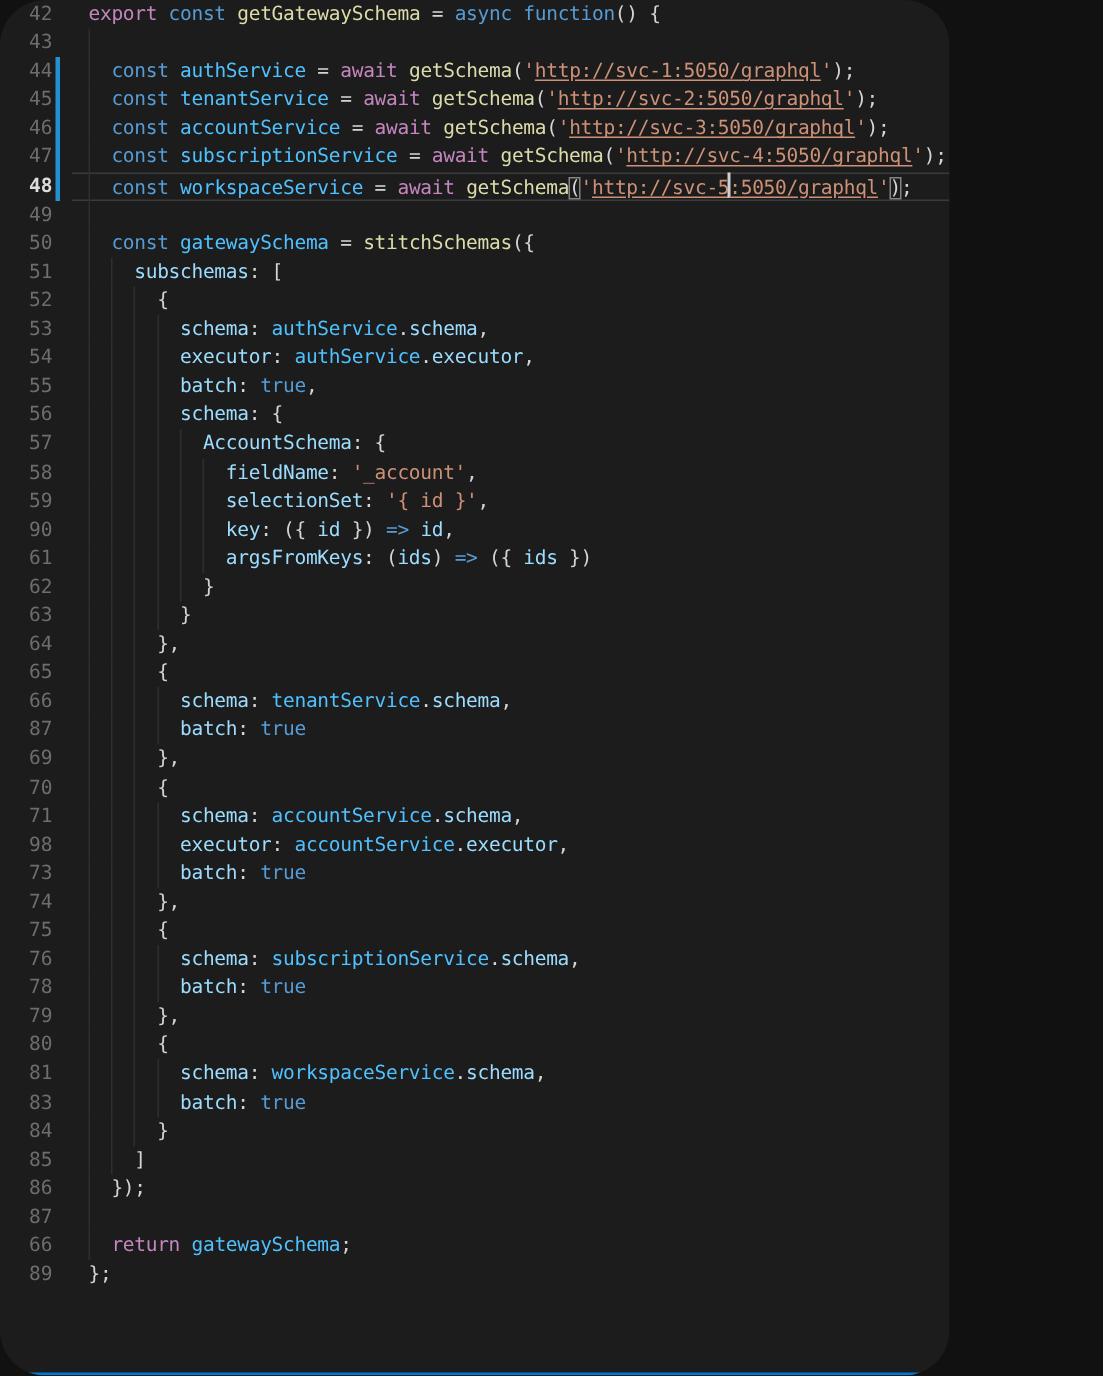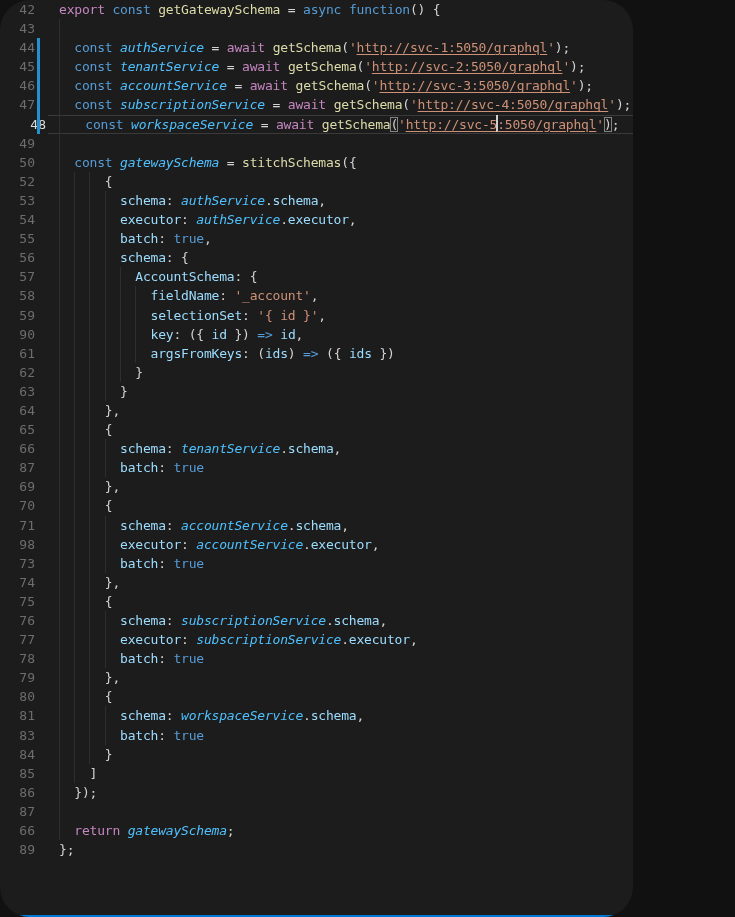--- a/index.html
+++ b/index.html
@@ -12,32 +12,32 @@
     line-height:19.104px;
     background:var(--c-background,#1c1c1c);
     border-radius:30px;
   }
   .row{display:flex;height:19.104px;position:relative;}
   .num{
     flex:none;width:35px;text-align:right;
     color:var(--c-line_number);
     user-select:none;
   }
-  .row.current .num{color:var(--c-line_number_active);font-weight:normal;padding-left:11px;}
+  .row.current .num{color:var(--c-line_number_active);font-weight:bold;}
   .code{
     flex:1;padding-left:24px;white-space:pre;
     letter-spacing:-0.2px;
     color:var(--c-punctuation);
     position:relative;z-index:2;
   }
   .guide{position:absolute;top:0;bottom:0;width:1px;background:var(--c-indent_guide);z-index:1;}
   .kw{color:var(--c-keyword_control);}
   .kw2{color:var(--c-keyword);}
   .fn{color:var(--c-function);}
-  .vr{color:var(--c-variable);font-style:italic;}
+  .vr{color:var(--c-variable);}
   .pr{color:var(--c-property);}
   .st{color:var(--c-string);}
   .lk{color:var(--c-string);text-decoration:underline;text-underline-offset:2px;}
   .pu{color:var(--c-punctuation);}
   .bm{outline:1px solid var(--c-bracket_match_border);outline-offset:-1px;}
   .cursor{
     display:inline-block;width:2px;height:17px;margin:0 -1px;
     vertical-align:-3px;background:var(--c-cursor);
   }
   .git-bar{position:absolute;left:37px;width:3px;background:var(--c-git_modified);z-index:3;}
@@ -94,20 +94,26 @@
         <div class="num">49</div>
         <div class="guide" style="left: 59px;"></div>
         <div class="code"></div>
       </div>
       <div class="row">
         <div class="num">50</div>
         <div class="guide" style="left: 59px;"></div>
         <div class="code"><span class="pu">  </span><span class="kw2">const</span><span class="pu"> </span><span class="vr">gatewaySchema</span><span class="pu"> = </span><span class="fn">stitchSchemas</span><span class="pu">({</span></div>
       </div>
       <div class="row">
+        <div class="num">51</div>
+        <div class="guide" style="left: 59px;"></div>
+        <div class="guide" style="left: 74.2494px;"></div>
+        <div class="code"><span class="pu">    </span><span class="pr">subschemas</span><span class="pu">: [</span></div>
+      </div>
+      <div class="row">
         <div class="num">52</div>
         <div class="guide" style="left: 59px;"></div>
         <div class="guide" style="left: 74.2494px;"></div>
         <div class="guide" style="left: 89.4988px;"></div>
         <div class="code"><span class="pu">      {</span></div>
       </div>
       <div class="row">
         <div class="num">53</div>
         <div class="guide" style="left: 59px;"></div>
         <div class="guide" style="left: 74.2494px;"></div>
@@ -287,28 +293,20 @@
         <div class="guide" style="left: 89.4988px;"></div>
         <div class="code"><span class="pu">      {</span></div>
       </div>
       <div class="row">
         <div class="num">76</div>
         <div class="guide" style="left: 59px;"></div>
         <div class="guide" style="left: 74.2494px;"></div>
         <div class="guide" style="left: 89.4988px;"></div>
         <div class="guide" style="left: 104.748px;"></div>
         <div class="code"><span class="pu">        </span><span class="pr">schema</span><span class="pu">: </span><span class="vr">subscriptionService</span><span class="pu">.</span><span class="pr">schema</span><span class="pu">,</span></div>
-      </div>
-      <div class="row">
-        <div class="num">77</div>
-        <div class="guide" style="left: 59px;"></div>
-        <div class="guide" style="left: 74.2494px;"></div>
-        <div class="guide" style="left: 89.4988px;"></div>
-        <div class="guide" style="left: 104.748px;"></div>
-        <div class="code"><span class="pu">        </span><span class="pr">executor</span><span class="pu">: </span><span class="vr">subscriptionService</span><span class="pu">.</span><span class="pr">executor</span><span class="pu">,</span></div>
       </div>
       <div class="row">
         <div class="num">78</div>
         <div class="guide" style="left: 59px;"></div>
         <div class="guide" style="left: 74.2494px;"></div>
         <div class="guide" style="left: 89.4988px;"></div>
         <div class="guide" style="left: 104.748px;"></div>
         <div class="code"><span class="pu">        </span><span class="pr">batch</span><span class="pu">: </span><span class="kw2">true</span></div>
       </div>
       <div class="row">

